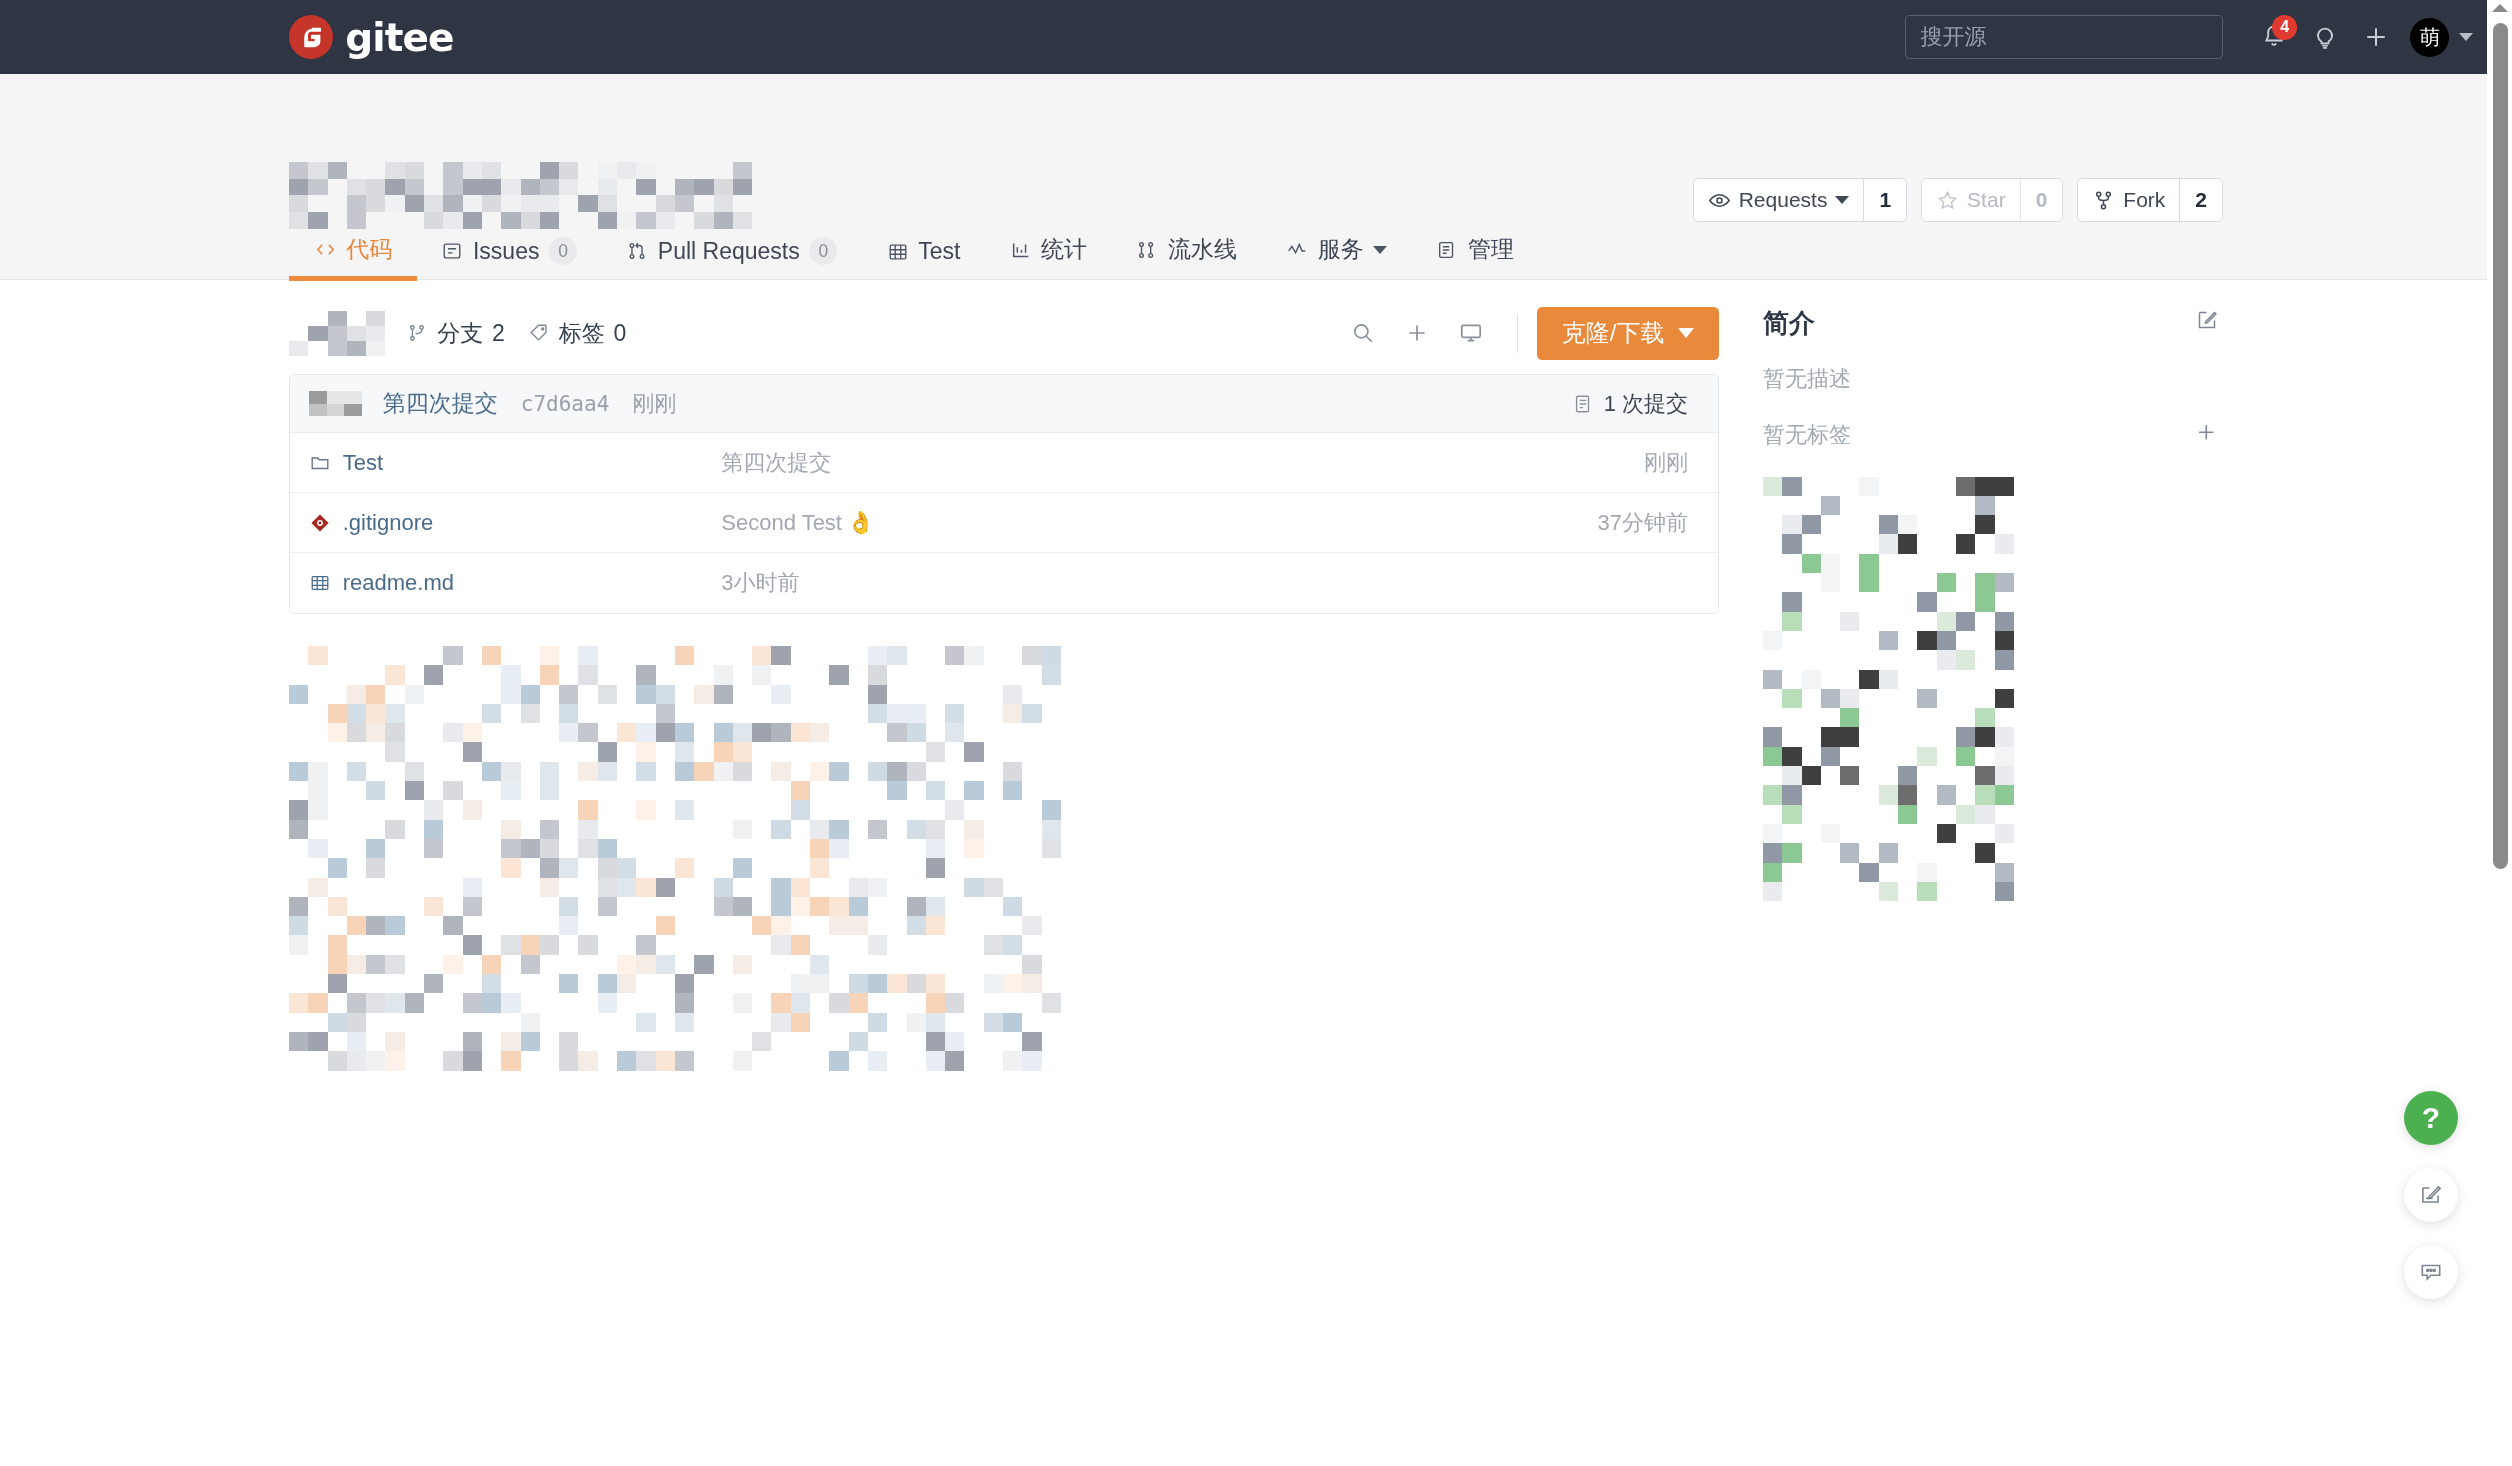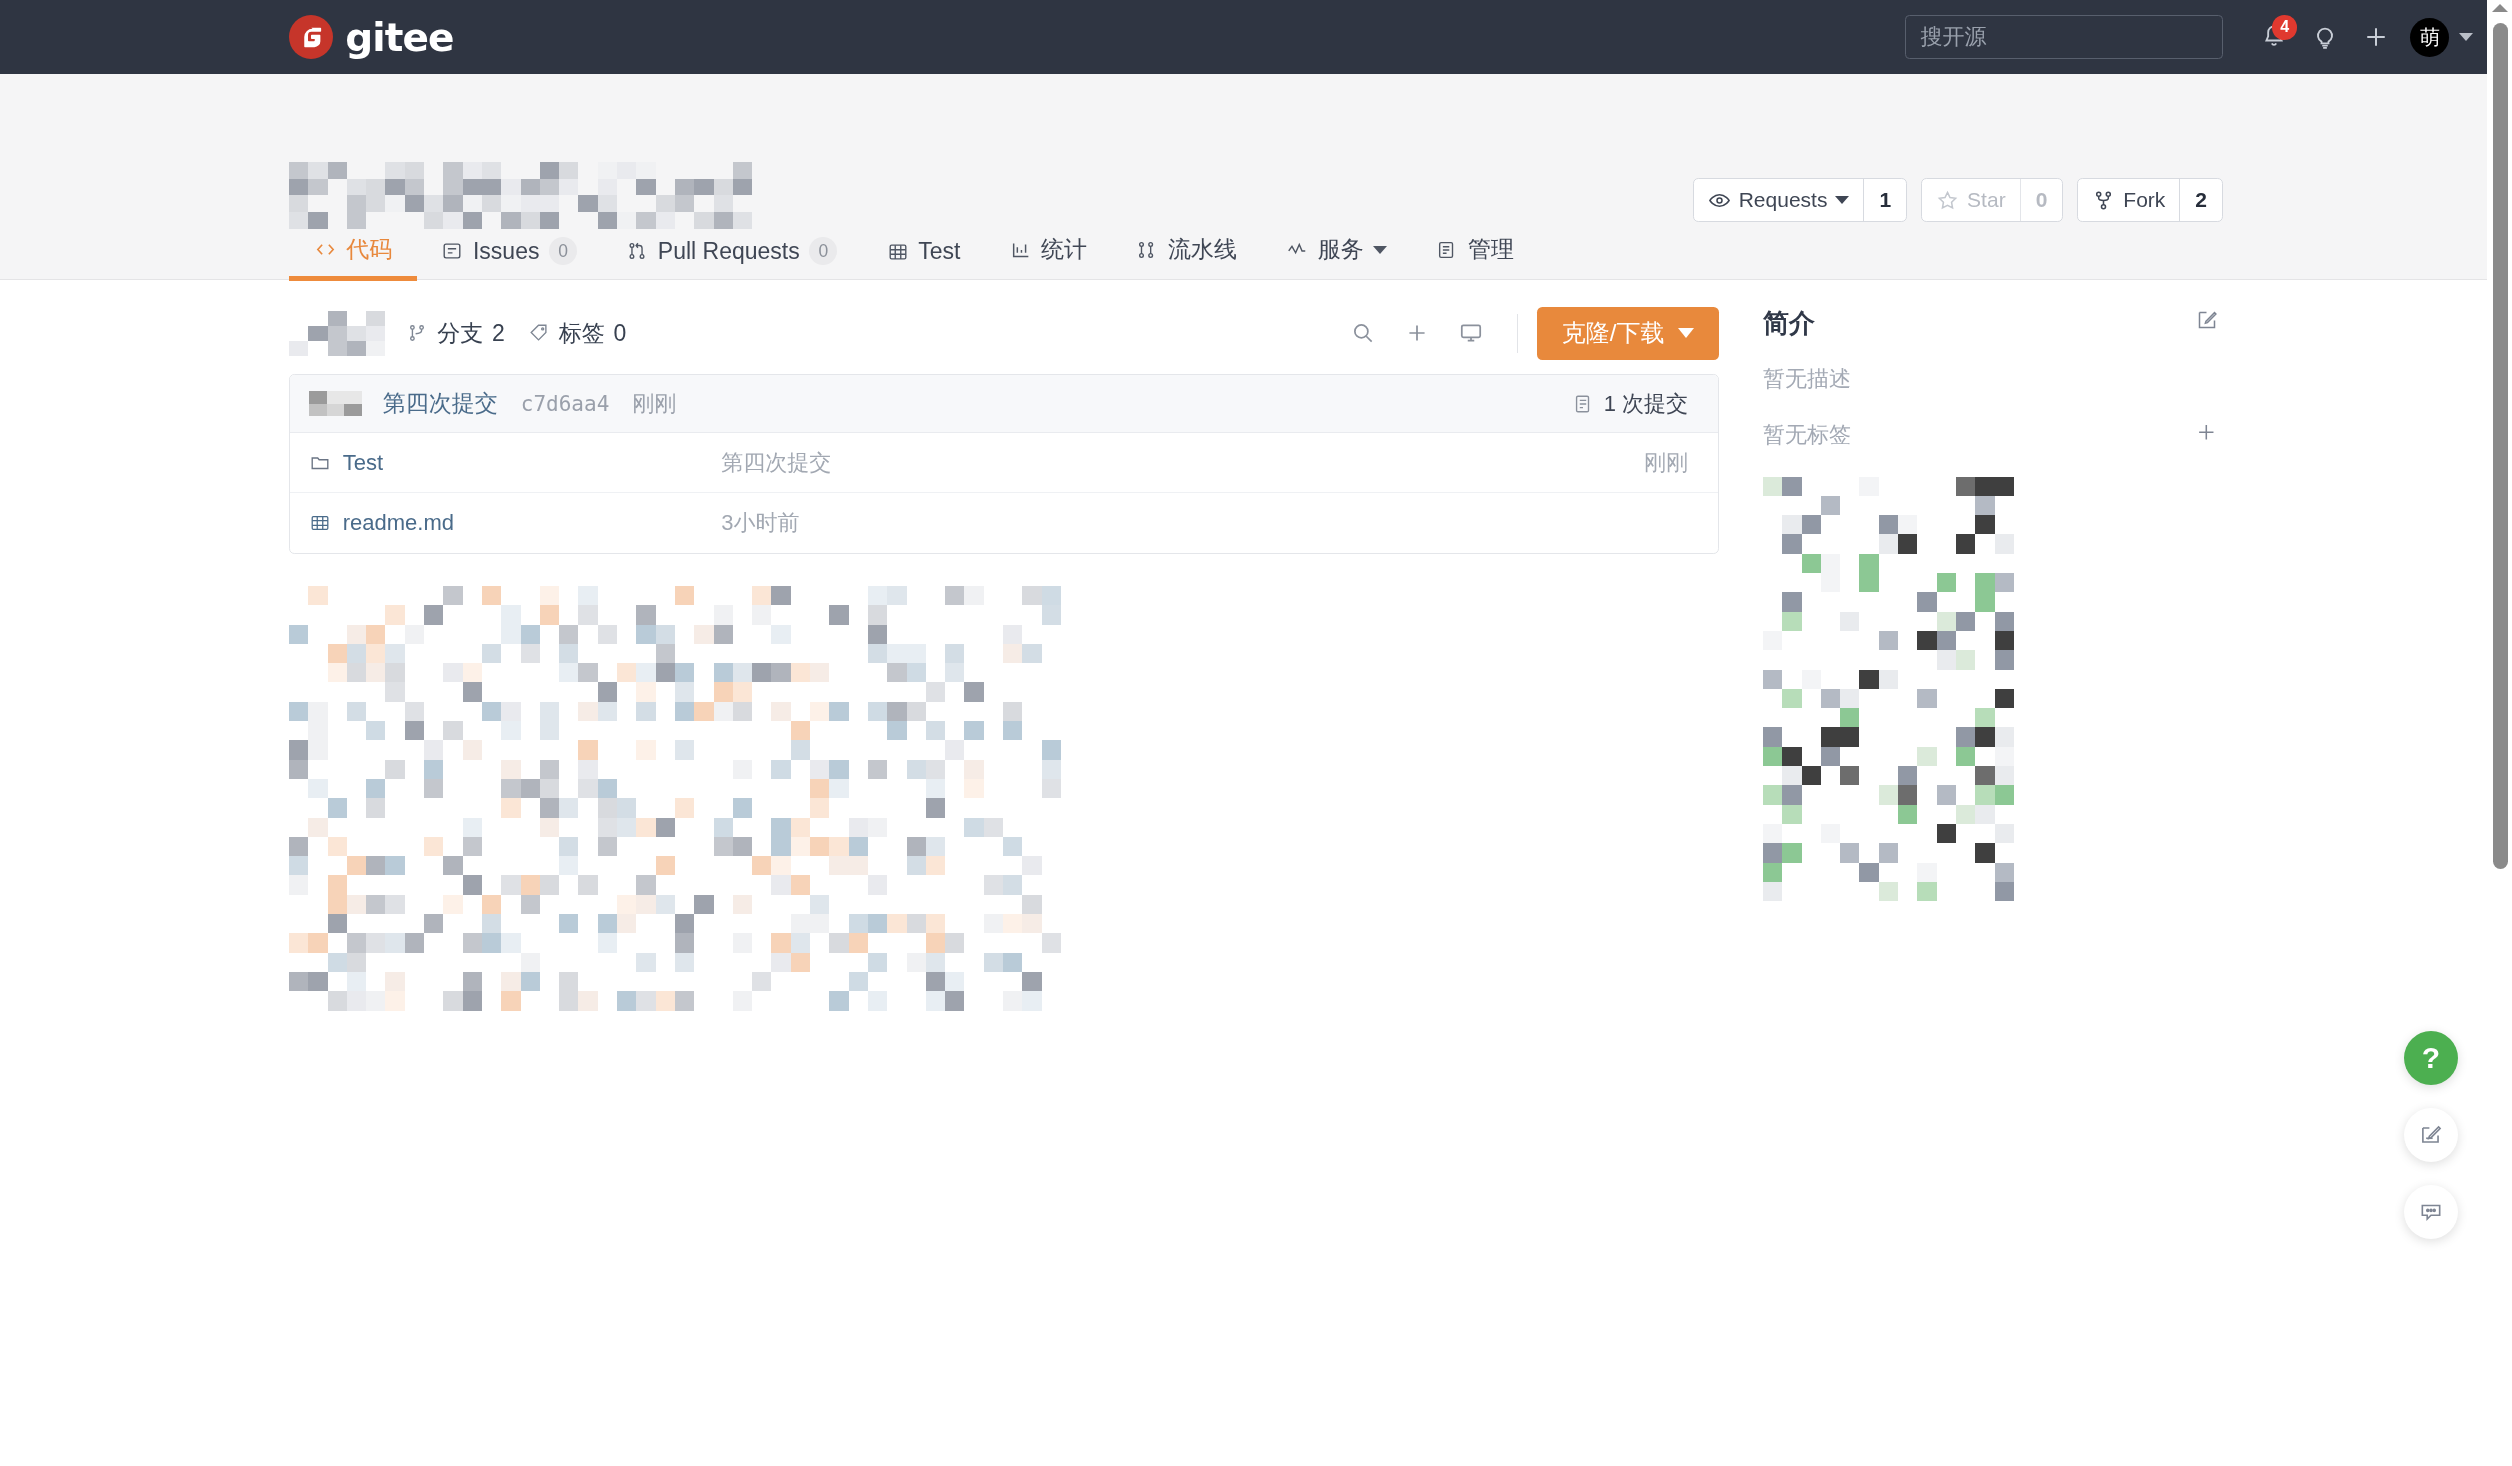--- a/index.html
+++ b/index.html
@@ -613,20 +613,35 @@
           </svg>
           <span>Test</span>
         </div>
         <div class="fmsg">
           <span>第四次提交</span>
           <span></span>
         </div>
         <div class="ftime">刚刚</div>
       </div>
 
+      <div class="frow">
+        <div class="fname">
+          <svg width="22" height="22" viewBox="0 0 24 24" aria-hidden="true">
+            <path fill="#a8271f" d="M12 2.6l9.4 9.4-9.4 9.4L2.6 12z"></path>
+            <circle cx="12" cy="12" r="3.2" fill="#fff"></circle>
+            <circle cx="12" cy="12" r="1.6" fill="#a8271f"></circle>
+          </svg>
+          <span>.gitignore</span>
+        </div>
+        <div class="fmsg">
+          <span>Second Test</span>
+          <span>👌</span>
+        </div>
+        <div class="ftime">37分钟前</div>
+      </div>
 
       <div class="frow">
         <div class="fname">
           <svg width="22" height="22" viewBox="0 0 24 24" fill="none" stroke="#4a6b8a" stroke-width="1.4" aria-hidden="true">
             <rect x="3.5" y="5" width="17" height="14" rx="1.2"></rect>
             <path d="M9 5v14M15 5v14M3.5 9.5h17M3.5 14.5h17"></path>
           </svg>
           <span>readme.md</span>
         </div>
         <div class="ftime">3小时前</div>

